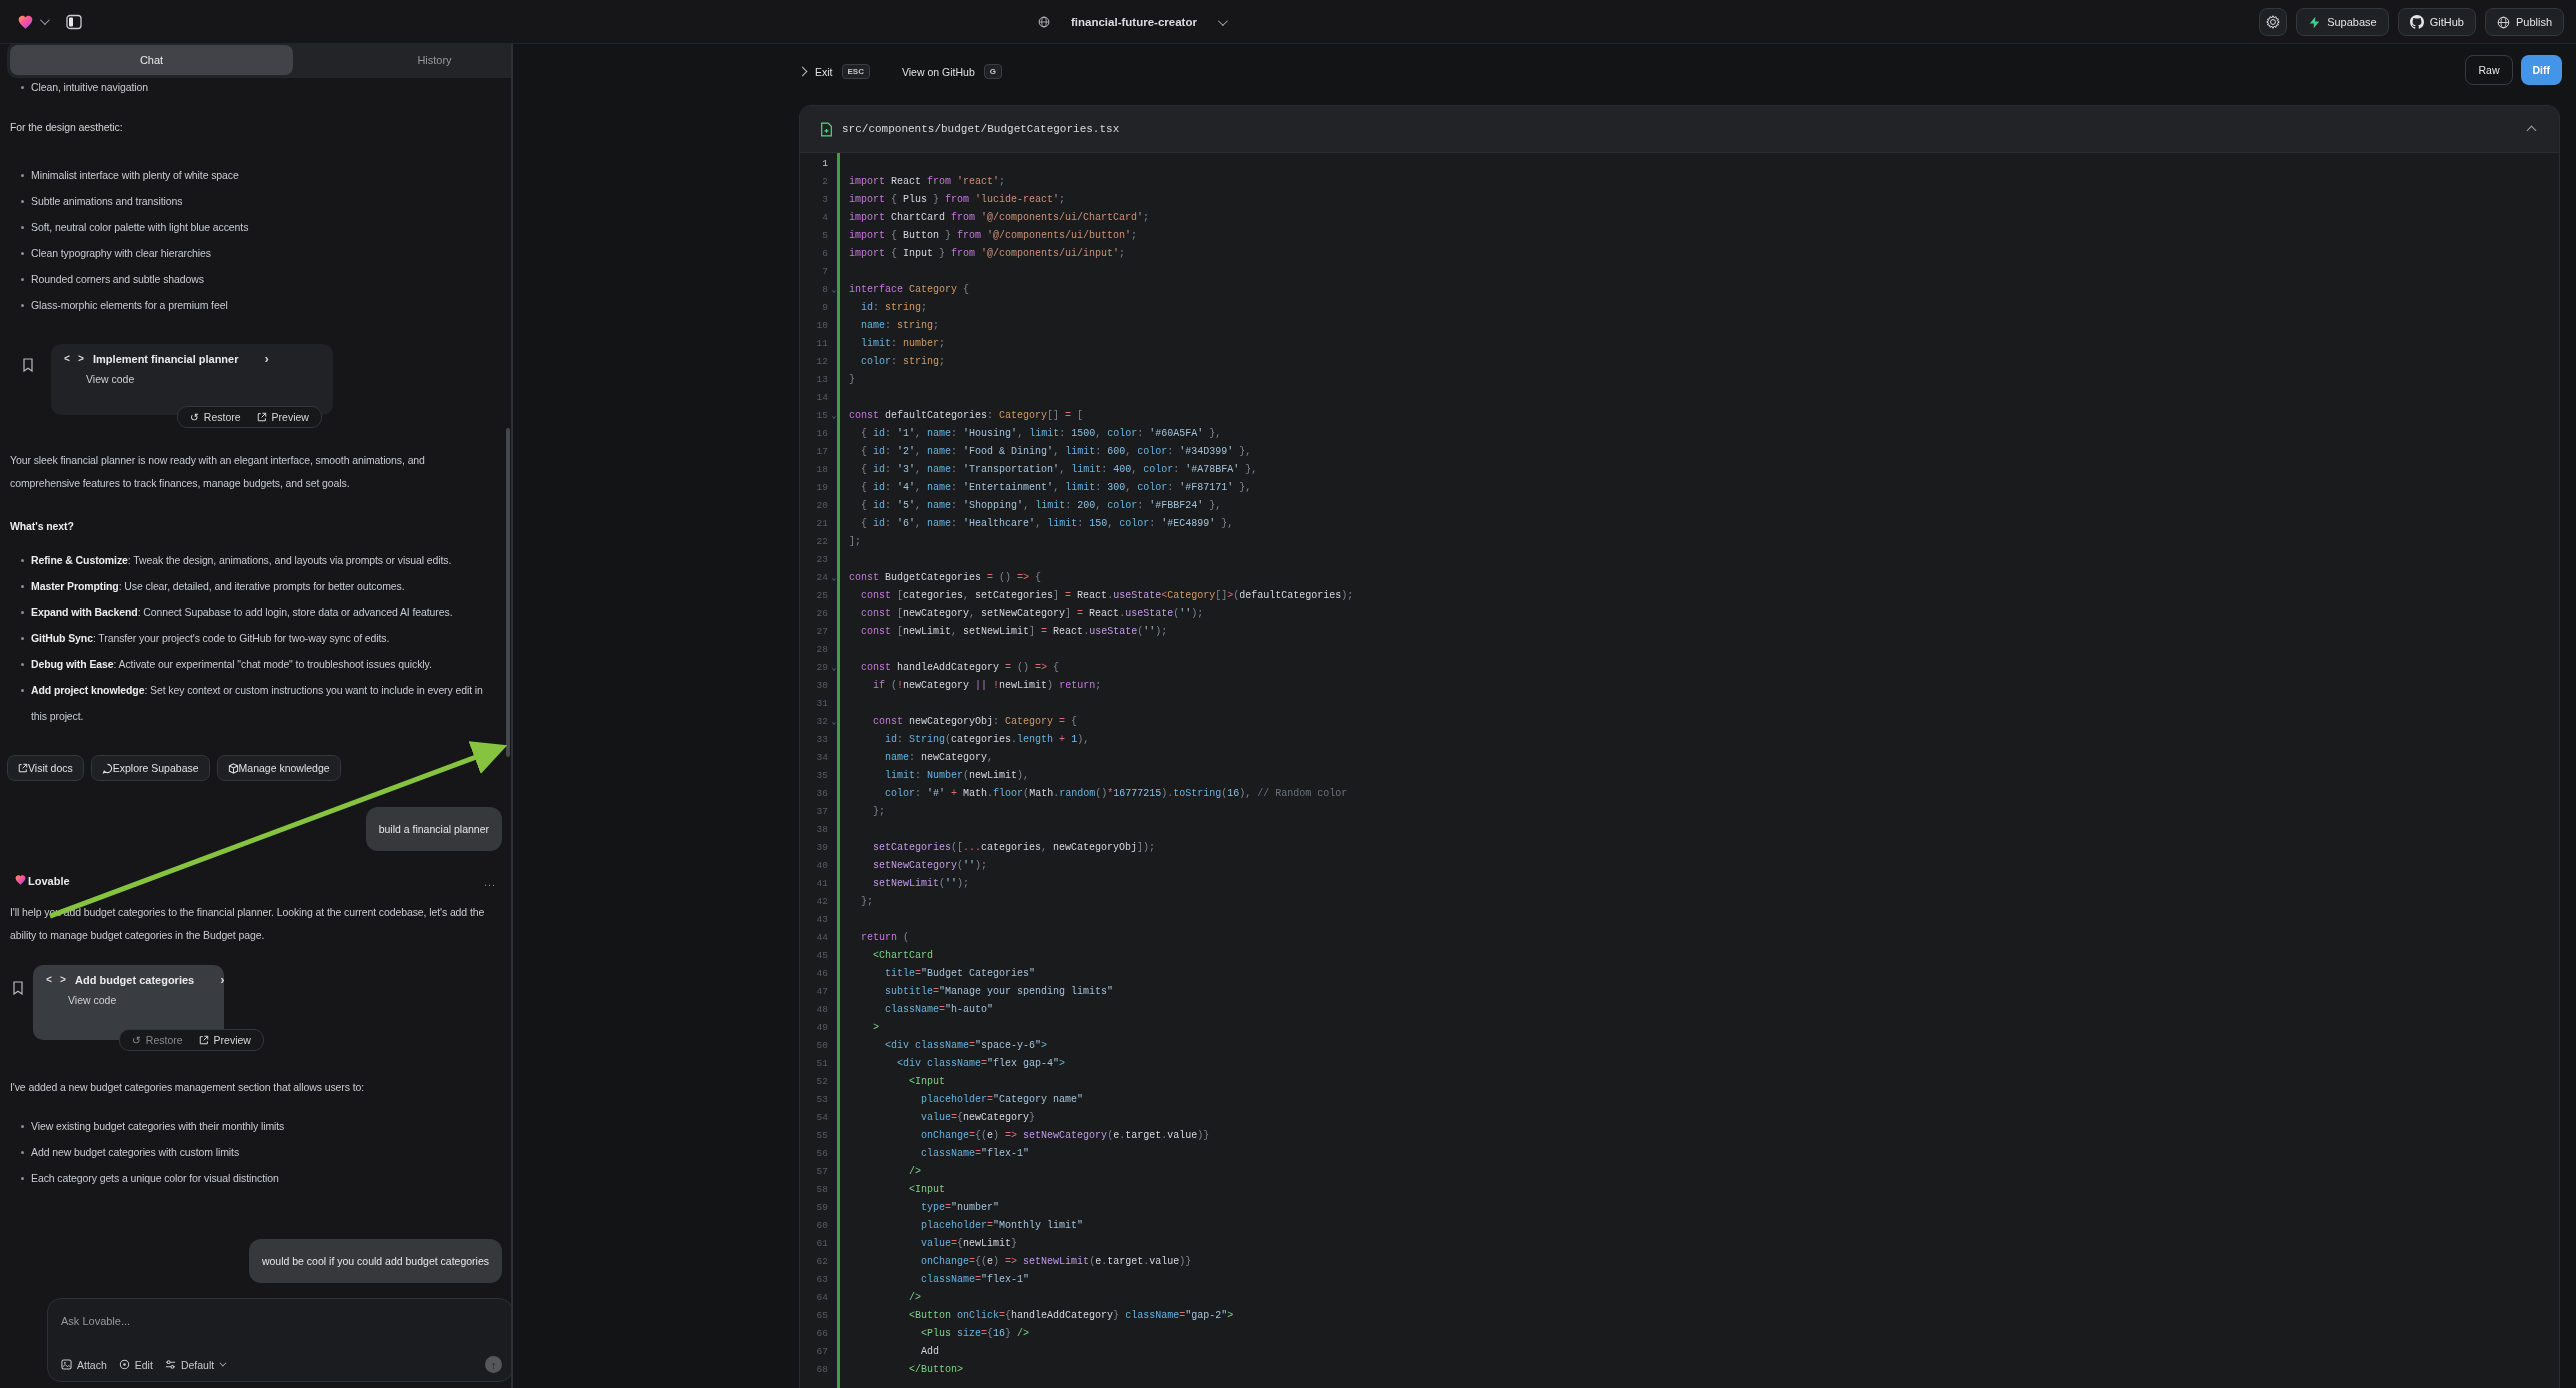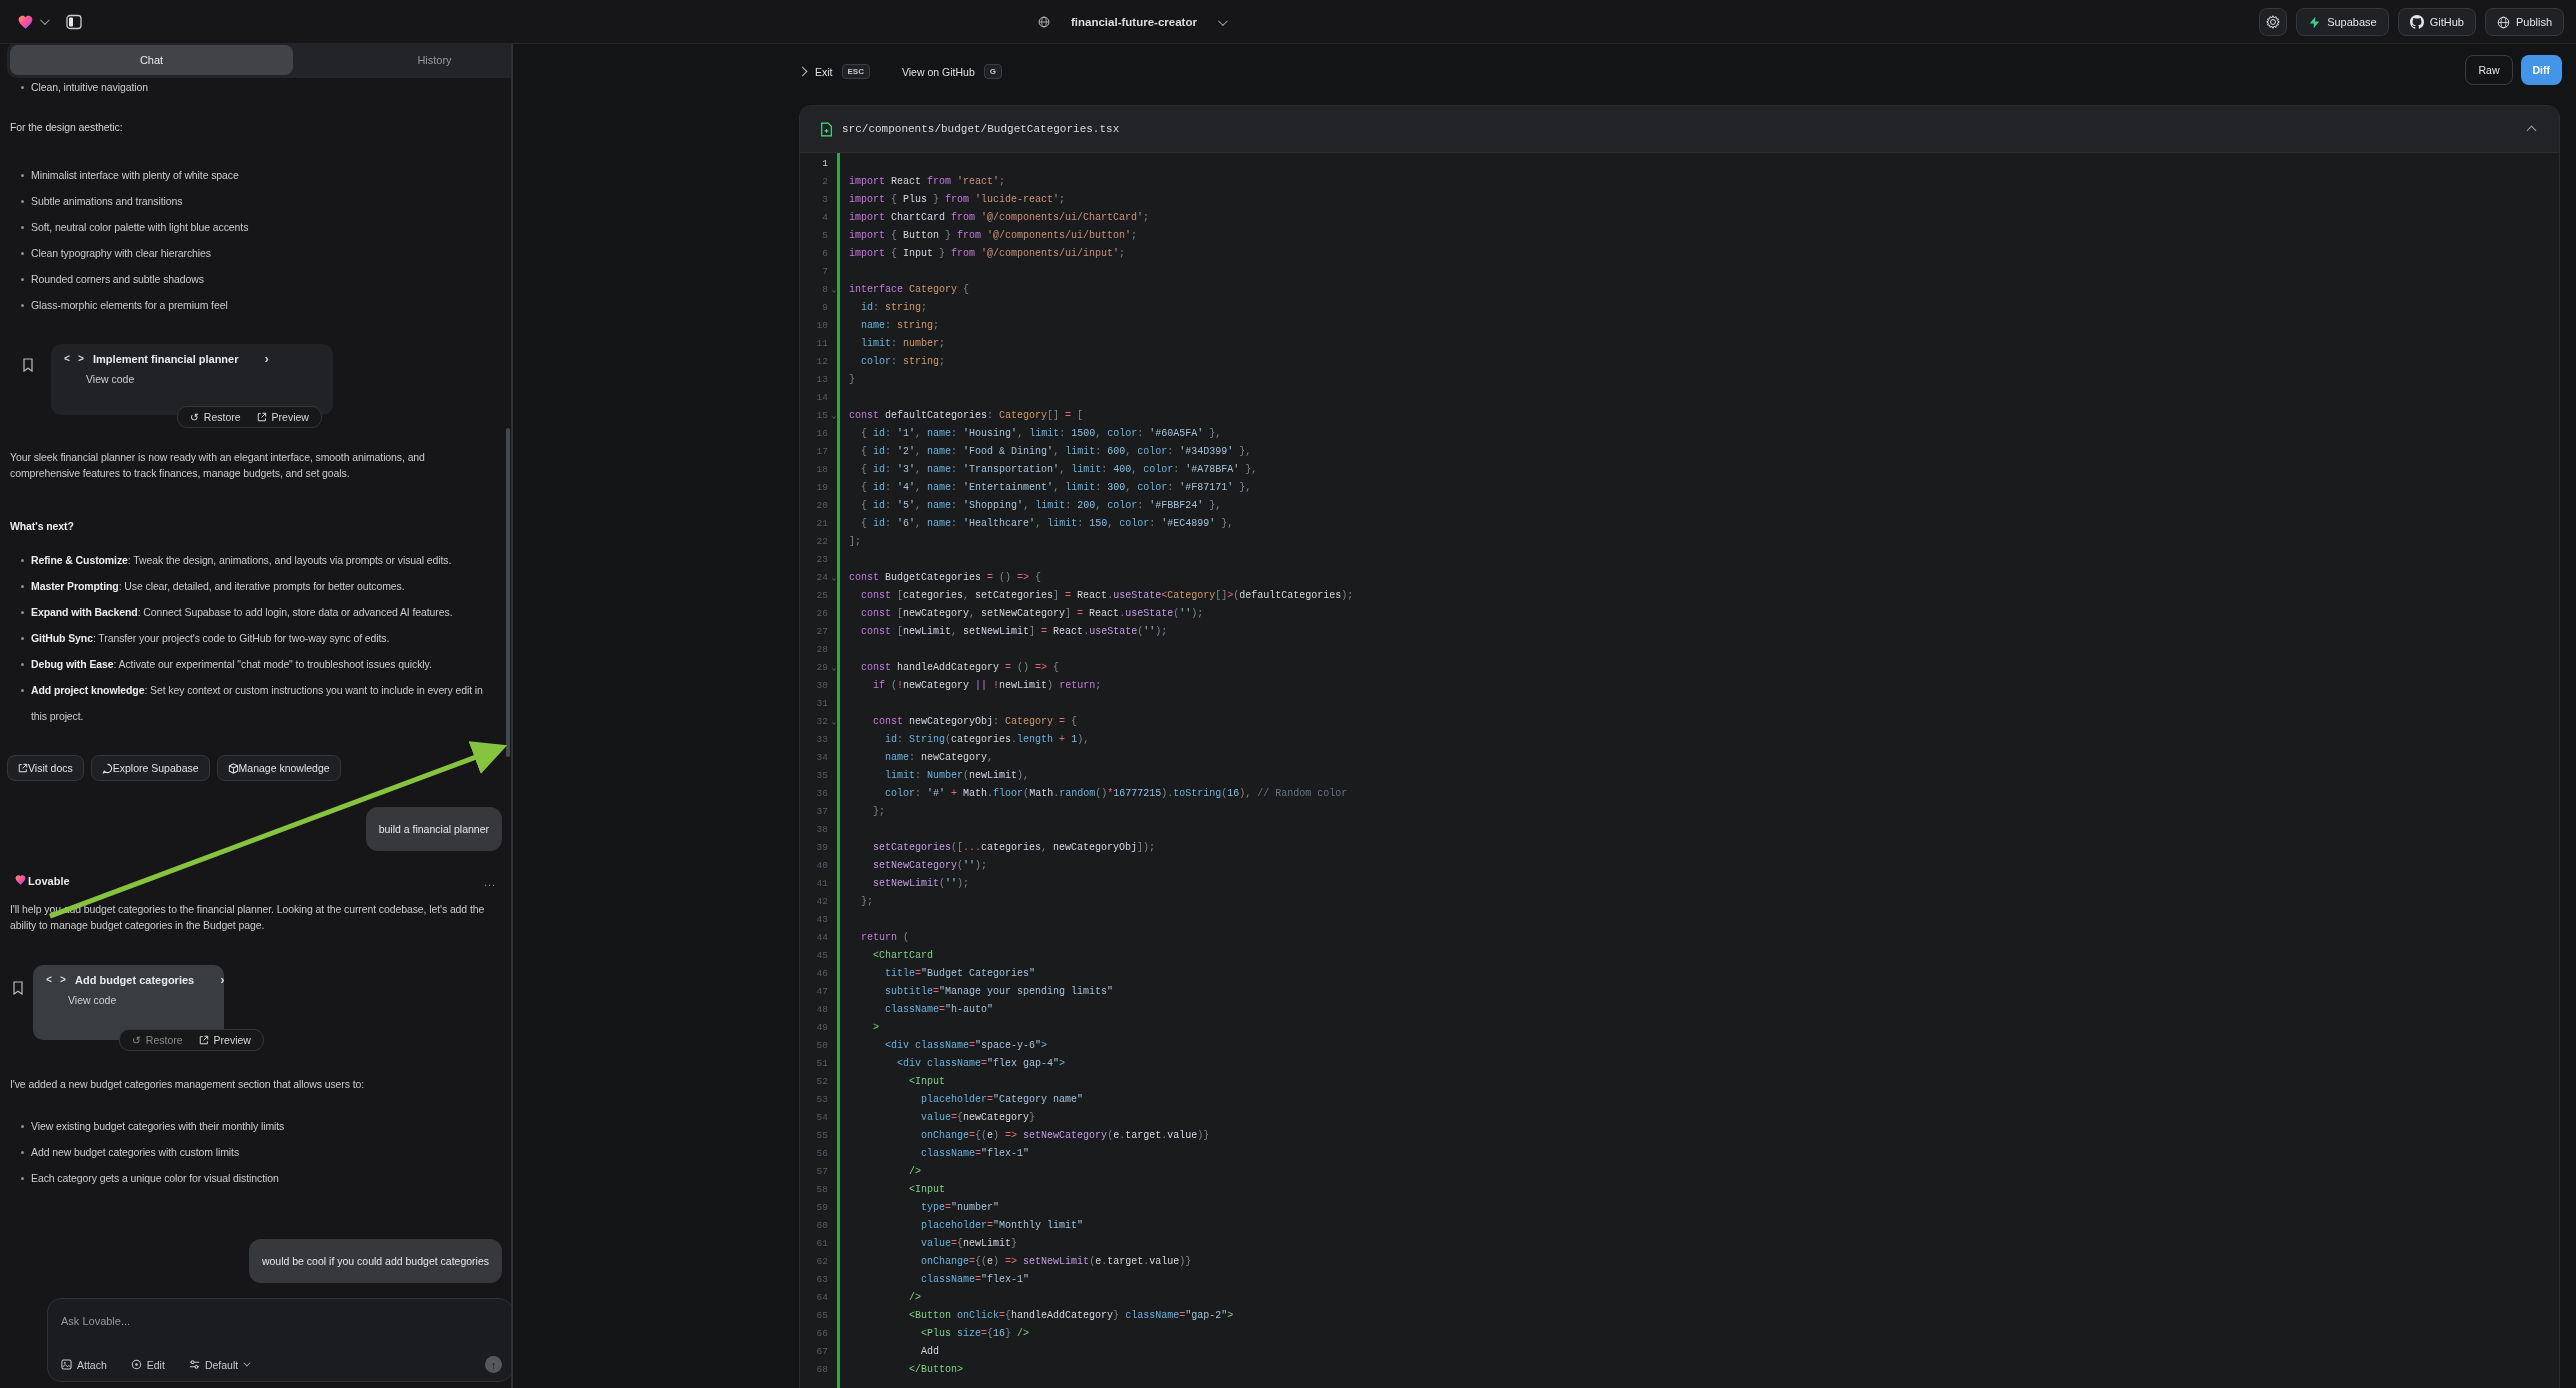--- a/index.html
+++ b/index.html
@@ -27,21 +27,21 @@
 
   .tabbar { position:absolute; left:7px; top:-2px; width:572px; height:36px; background:#232427; border-radius:10px; display:flex; padding:3px; }
   .tab { flex:1; display:flex; align-items:center; justify-content:center; font-size:11px; color:#96989c; border-radius:8px; cursor:pointer; }
   .tab.active { background:#414348; color:#e8e9eb; }
 
   .chat-abs { position:absolute; font-size:10.5px; letter-spacing:-0.1px; }
   .bullet-list .bullet, .bullet { position:relative; padding-left:17px; height:26px; line-height:26px; color:#c9cbce; white-space:nowrap; }
   .bullet-list.wrap .bullet { white-space:normal; height:auto; line-height:26px; }
   .bullet::before { content:""; position:absolute; left:7px; top:11.5px; width:3px; height:3px; border-radius:50%; background:#8d8f94; }
   .bullet b { color:#ededee; font-weight:700; }
-  .para { color:#c9cbce; line-height:16px; }
+  .para { color:#c9cbce; line-height:23px; }
   .heading { color:#d2d3d6; }
   .heading.bold { color:#ededee; font-weight:700; }
 
   .ver-card { position:absolute; border-radius:10px; background:#202225; padding:9px 13px; cursor:pointer; z-index:2; }
   .ver-card.selected { background:#393c41; }
   .ver-title-row { display:flex; align-items:center; gap:8px; font-size:11px; font-weight:600; color:#e9eaec; white-space:nowrap; }
   .ver-code-glyph { font-family:"Liberation Mono",monospace; font-size:10px; color:#d7d8da; letter-spacing:1px; }
   .ver-sub { margin:8px 0 0 22px; font-size:10.5px; color:#cfd0d3; cursor:pointer; }
   .ver-chevron { margin-left:18px; color:#cfd1d4; font-size:13px; line-height:10px; }
   .pill { position:absolute; display:flex; align-items:center; gap:16px; background:#17181a; border:1px solid #333539; border-radius:10px; padding:4px 12px; font-size:10.5px; color:#d6d7d9; z-index:3; white-space:nowrap; }
@@ -54,21 +54,21 @@
 
   .user-bubble { position:absolute; background:#36383c; border-radius:12px; padding:0 13px; height:44px; line-height:44px; font-size:10.5px; color:#e6e7e9; white-space:nowrap; }
 
   .lovable-row { position:absolute; display:flex; align-items:flex-end; }
   .lovable-name { font-size:11px; font-weight:600; color:#e8e9eb; }
   .menu-dots { position:absolute; color:#85878b; font-size:11px; letter-spacing:1px; cursor:pointer; }
 
   .composer { position:absolute; left:4px; right:5px; top:1254px; height:84px; background:#1b1c1f; border:1px solid #2f3134; border-radius:14px; padding:12px 13px;margin-left:43px; }
   .composer input { width:100%; background:transparent; border:none; outline:none; font-size:11px; color:#e5e6e8; font-family:"Liberation Sans",sans-serif; }
   .composer input::placeholder { color:#96989d; }
-  .composer-row { position:absolute; left:13px; right:10px; bottom:8px; display:flex; align-items:center; gap:24px; font-size:10.5px; color:#c9cacd; }
+  .composer-row { position:absolute; left:13px; right:10px; bottom:8px; display:flex; align-items:center; gap:12px; font-size:10.5px; color:#c9cacd; }
   .composer-item { display:inline-flex; align-items:center; gap:5px; cursor:pointer; }
   .send-btn { margin-left:auto; width:17px; height:17px; border-radius:50%; background:#55575b; color:#1b1c1e; display:flex; align-items:center; justify-content:center; font-size:11px; font-weight:700; cursor:pointer; }
 
   .arrow-overlay { position:absolute; left:0; top:0; width:518px; height:1344px; pointer-events:none; z-index:6; }
 
   
   .code-view { position:absolute; left:513px; top:44px; right:0; bottom:0; background:#131415; }
   .code-toolbar { position:absolute; left:0; right:0; top:0; height:61px; }
   .tb-left { position:absolute; left:286px; top:0; height:55px; display:flex; align-items:center; gap:9px; font-size:10.5px; color:#dfe0e2; }
   .kbd { display:inline-block; border:1px solid #3b3d41; background:#1f2124; border-radius:4px; font-size:8px; padding:2px 5px; color:#c7c9cc; font-weight:700; }

